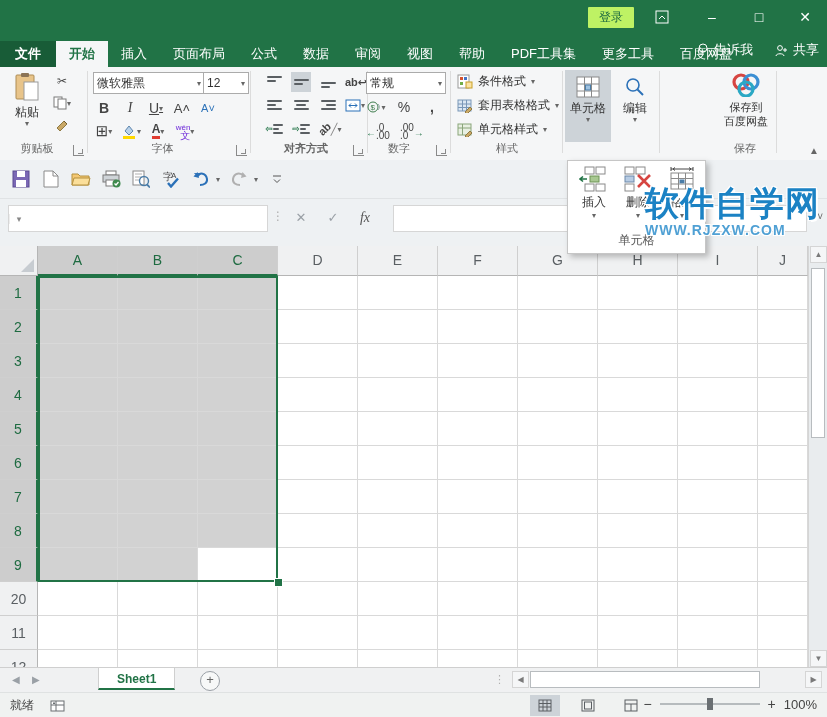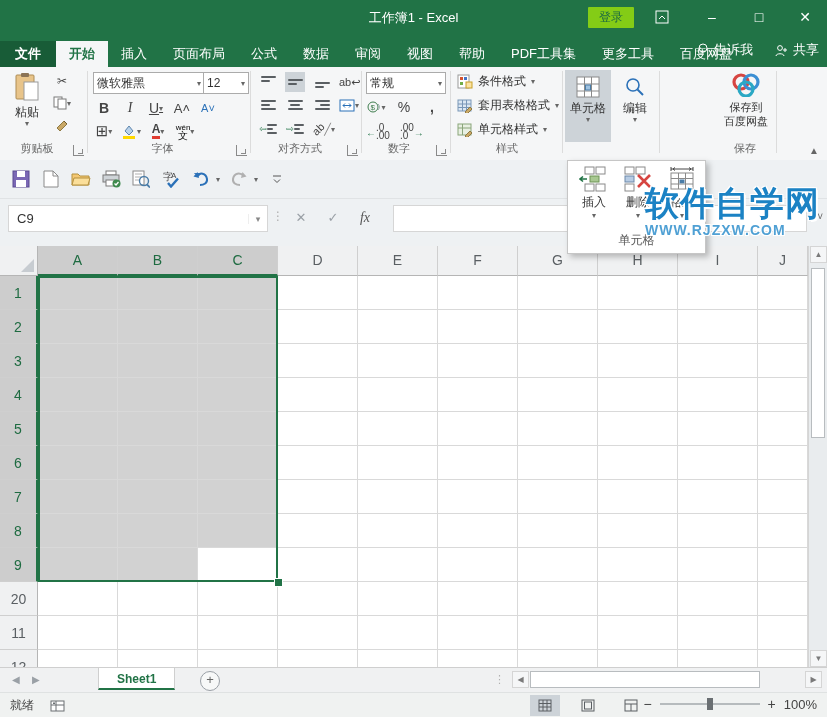--- a/index.html
+++ b/index.html
@@ -2,21 +2,21 @@
 <html><head>
 <meta charset="utf-8">
 <style>
   html,body{margin:0;padding:0;background:#888;}
   #app{position:relative;width:827px;height:717px;overflow:hidden;background:#f5f6f7;
        font-family:"Liberation Sans","DejaVu Sans",sans-serif;font-size:12px;color:#333;
        -webkit-font-smoothing:antialiased;}
   
   #titlebar{position:absolute;left:0;top:0;width:827px;height:35px;background:#217346;color:#fff;}
   #titlebar .ttl{position:absolute;left:0;right:0;top:9px;text-align:center;font-size:13px;color:#fff;}
-  #login-btn{position:absolute;left:588px;top:7px;width:46px;height:21px;background:#84cc16;color:#1e6b41;
+  #login-btn{position:absolute;left:588px;top:7px;width:46px;height:21px;background:#bef264;color:#1e6b41;
        text-align:center;line-height:21px;font-size:12px;border-radius:1px;cursor:pointer;}
   .winbtn{position:absolute;top:0;width:44px;height:35px;color:#fff;text-align:center;line-height:35px;font-size:14px;}
   
   #tabsrow{position:absolute;left:0;top:35px;width:827px;height:32px;background:#217346;display:flex;align-items:flex-end;}
   .rtab{height:26px;line-height:26px;padding:0 13px;color:#fff;font-size:13px;white-space:nowrap;cursor:pointer;}
   .rtab.file{background:#185c37;font-weight:bold;padding:0 15px;}
   .rtab.active{background:#f5f6f7;color:#217346;font-weight:bold;}
   #tabs-right{position:absolute;right:8px;top:41px;display:flex;gap:22px;color:#fff;font-size:13px;}
   #tabs-right .item{display:flex;align-items:center;gap:5px;cursor:pointer;}
   
@@ -104,21 +104,20 @@
   #wm2{font-size:14px;font-weight:bold;margin-top:3px;letter-spacing:1px;
        text-shadow:-1px -1px 0 #fff,1px -1px 0 #fff,-1px 1px 0 #fff,1px 1px 0 #fff;}
   svg{display:block;}
 </style>
 </head>
 <body>
 
 <div id="app">
 
   <div id="titlebar">
-    <div class="ttl">工作簿1 - Excel</div>
     <div id="login-btn">登录</div>
     <div class="winbtn" style="left:640px;">
       <svg width="14" height="14" viewBox="0 0 14 14" style="margin:10px auto 0;">
           <rect x="1" y="1" width="12" height="12" fill="none" stroke="#fff"></rect>
           <path d="M4 9 L7 6 L10 9" fill="none" stroke="#fff"></path>
         </svg>
     </div>
     <div class="winbtn" style="left:690px;">–</div>
     <div class="winbtn" style="left:737px;">□</div>
     <div class="winbtn" style="left:783px;">✕</div>
@@ -214,30 +213,30 @@
               <path d="M4 8 L8 3 L12 8 L8 12 Z" fill="#b9d2ea" stroke="#5c85ad"></path>
               <rect x="2" y="13" width="12" height="3" fill="#ffd800"></rect>
             </svg>
           <span class="dd">▾</span>
         </span>
         <span class="smallbtn">
           <span style="display:inline-block;text-align:center;font-weight:bold;font-size:12px;line-height:11px;">A<span style="display:block;height:3px;background:#e03c31;margin-top:1px;"></span></span>
           <span class="dd">▾</span>
         </span>
         <span class="smallbtn">
-          <span style="display:inline-block;text-align:center;line-height:8px;color:#000000;"><span style="font-size:8px;">wén</span><span style="display:block;font-size:10px;">文</span></span>
+          <span style="display:inline-block;text-align:right;line-height:8px;color:#6d28d9;"><span style="font-size:8px;">wén</span><span style="display:block;font-size:10px;">文</span></span>
           <span class="dd">▾</span>
         </span>
       </div>
       <div class="glabel">字体</div>
       <div class="launcher"></div>
       <div class="gsep" style="left:162px;"></div>
     </div>
 
-    <div class="rgroup" style="left:252px;width:110px;">
+    <div class="rgroup" style="left:258px;width:110px;font-weight:bold;">
       <div style="position:absolute;left:6px;top:5px;display:flex;align-items:center;gap:7px;">
         <span class="smallbtn">
             <span class="bars al-l" style="margin-bottom:6px;">
               <i></i>
               <i></i>
             </span>
           </span>
         <span class="smallbtn pressed">
             <span class="bars al-l">
               <i></i>
@@ -481,21 +480,20 @@
       <div class="qbtn">
         <svg width="12" height="12" viewBox="0 0 12 12">
           <path d="M2 3 h8" stroke="#555"></path>
           <path d="M3 6.5 L6 9.5 L9 6.5" fill="none" stroke="#555"></path>
         </svg>
       </div>
     </div>
 
   <div id="formularow">
     <div id="namebox">
-      <span class="val">C9</span>
       <span class="arrow">▾</span>
     </div>
     <span id="fsplit">⋮</span>
     <span class="fbtn" style="left:288px;">✕</span>
     <span class="fbtn" style="left:320px;">✓</span>
     <span class="fbtn" style="left:352px;">
         <span id="fxlbl">fx</span>
       </span>
     <div id="formulainput"></div>
     <span id="fexpand">˅</span>

